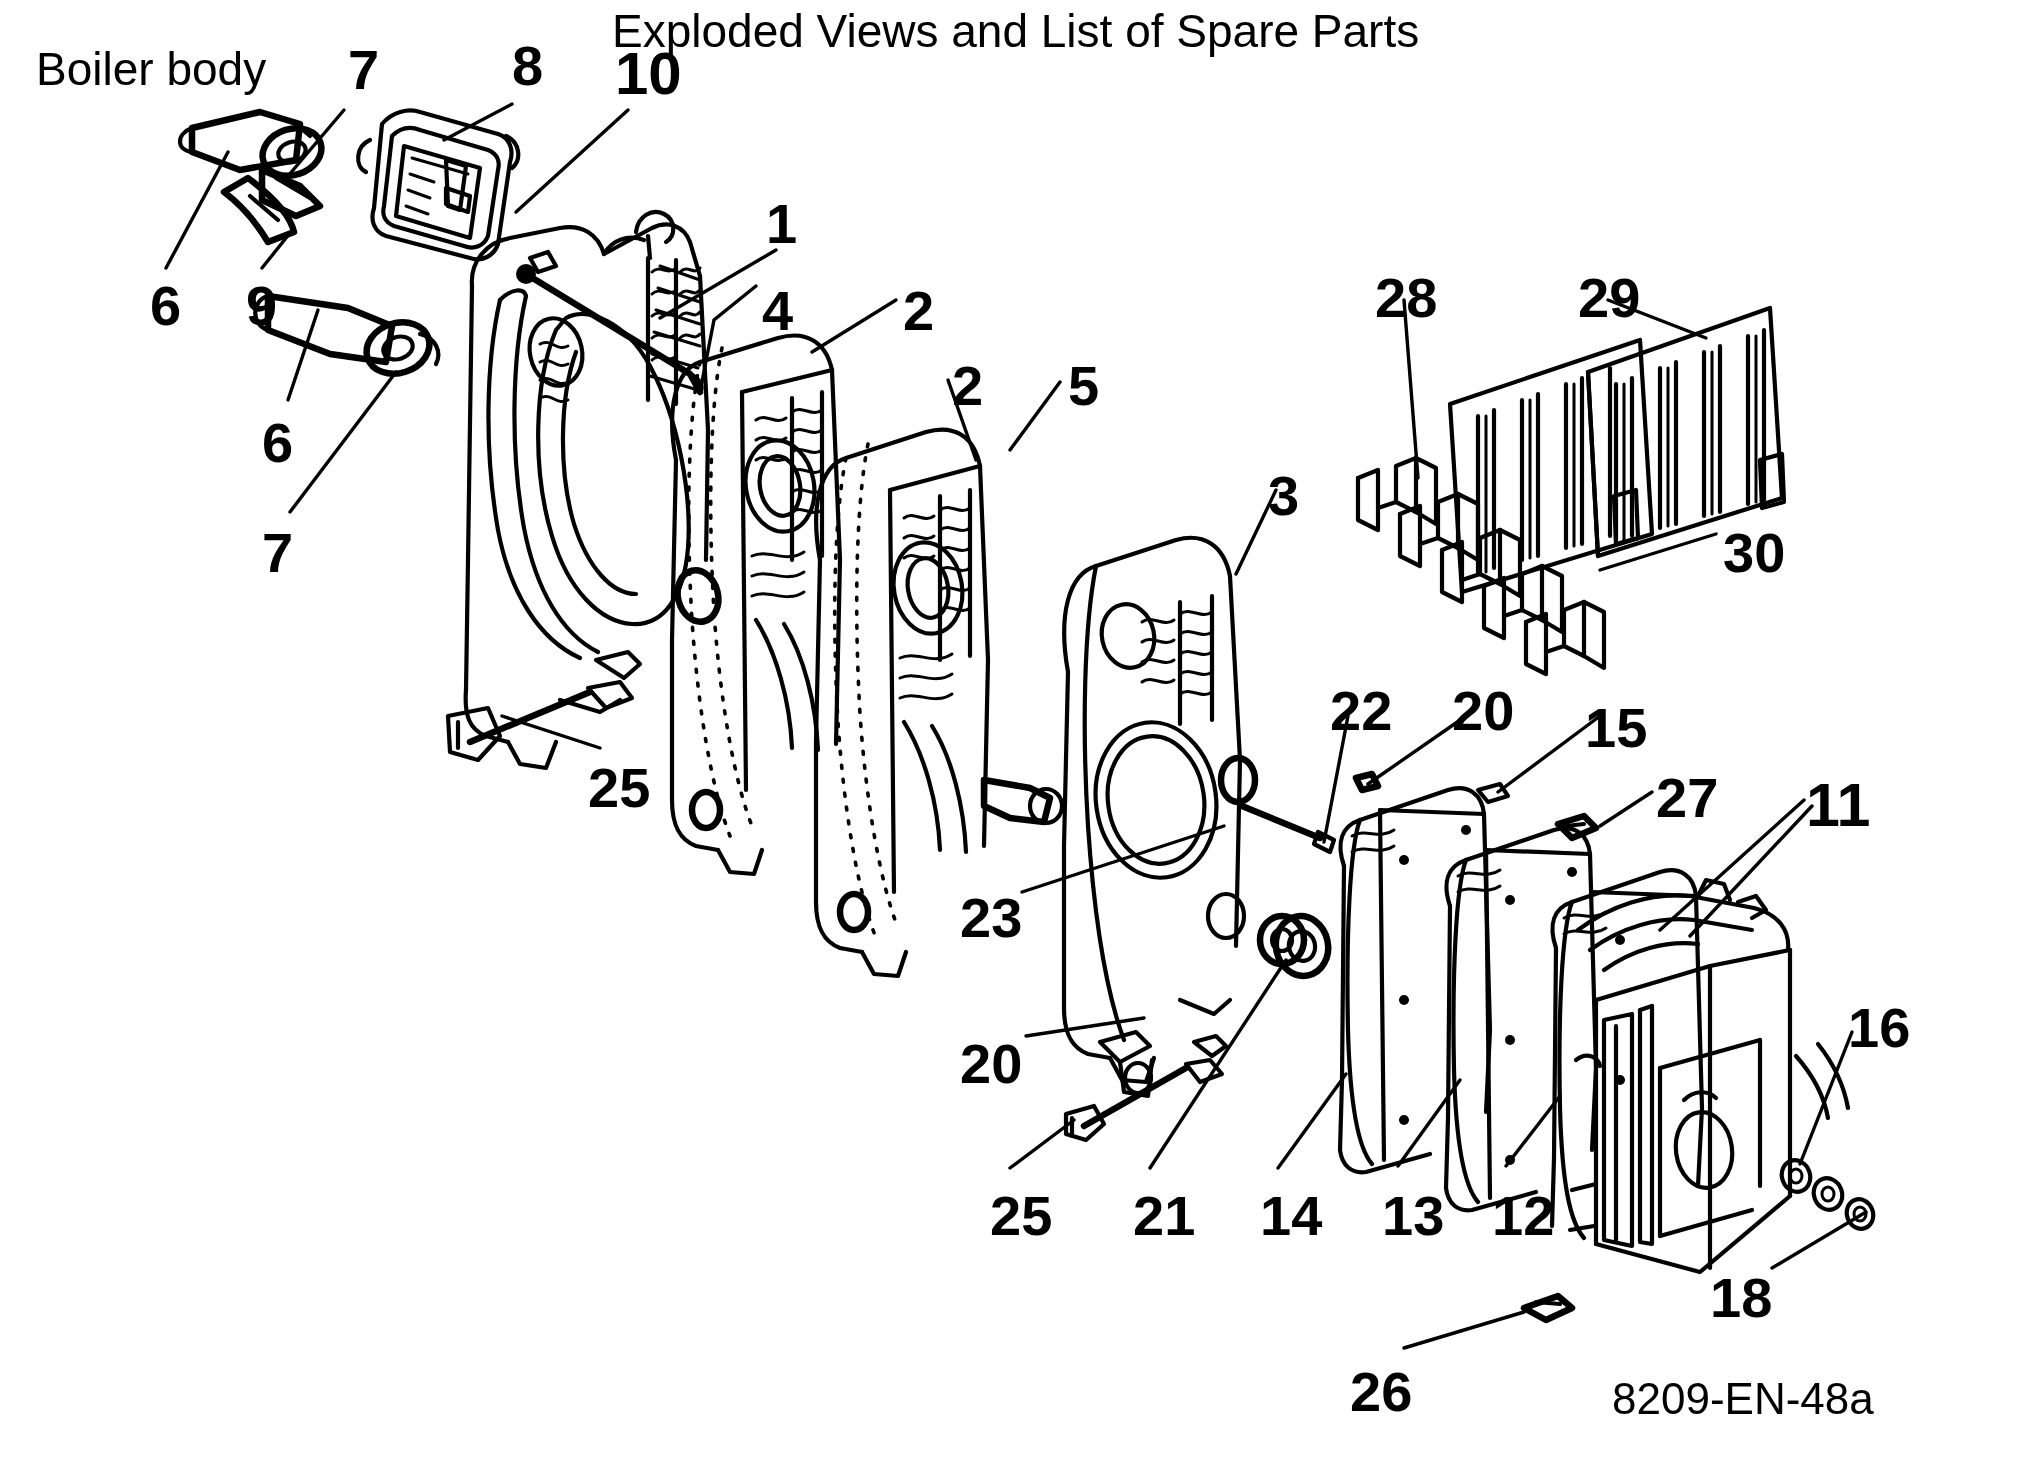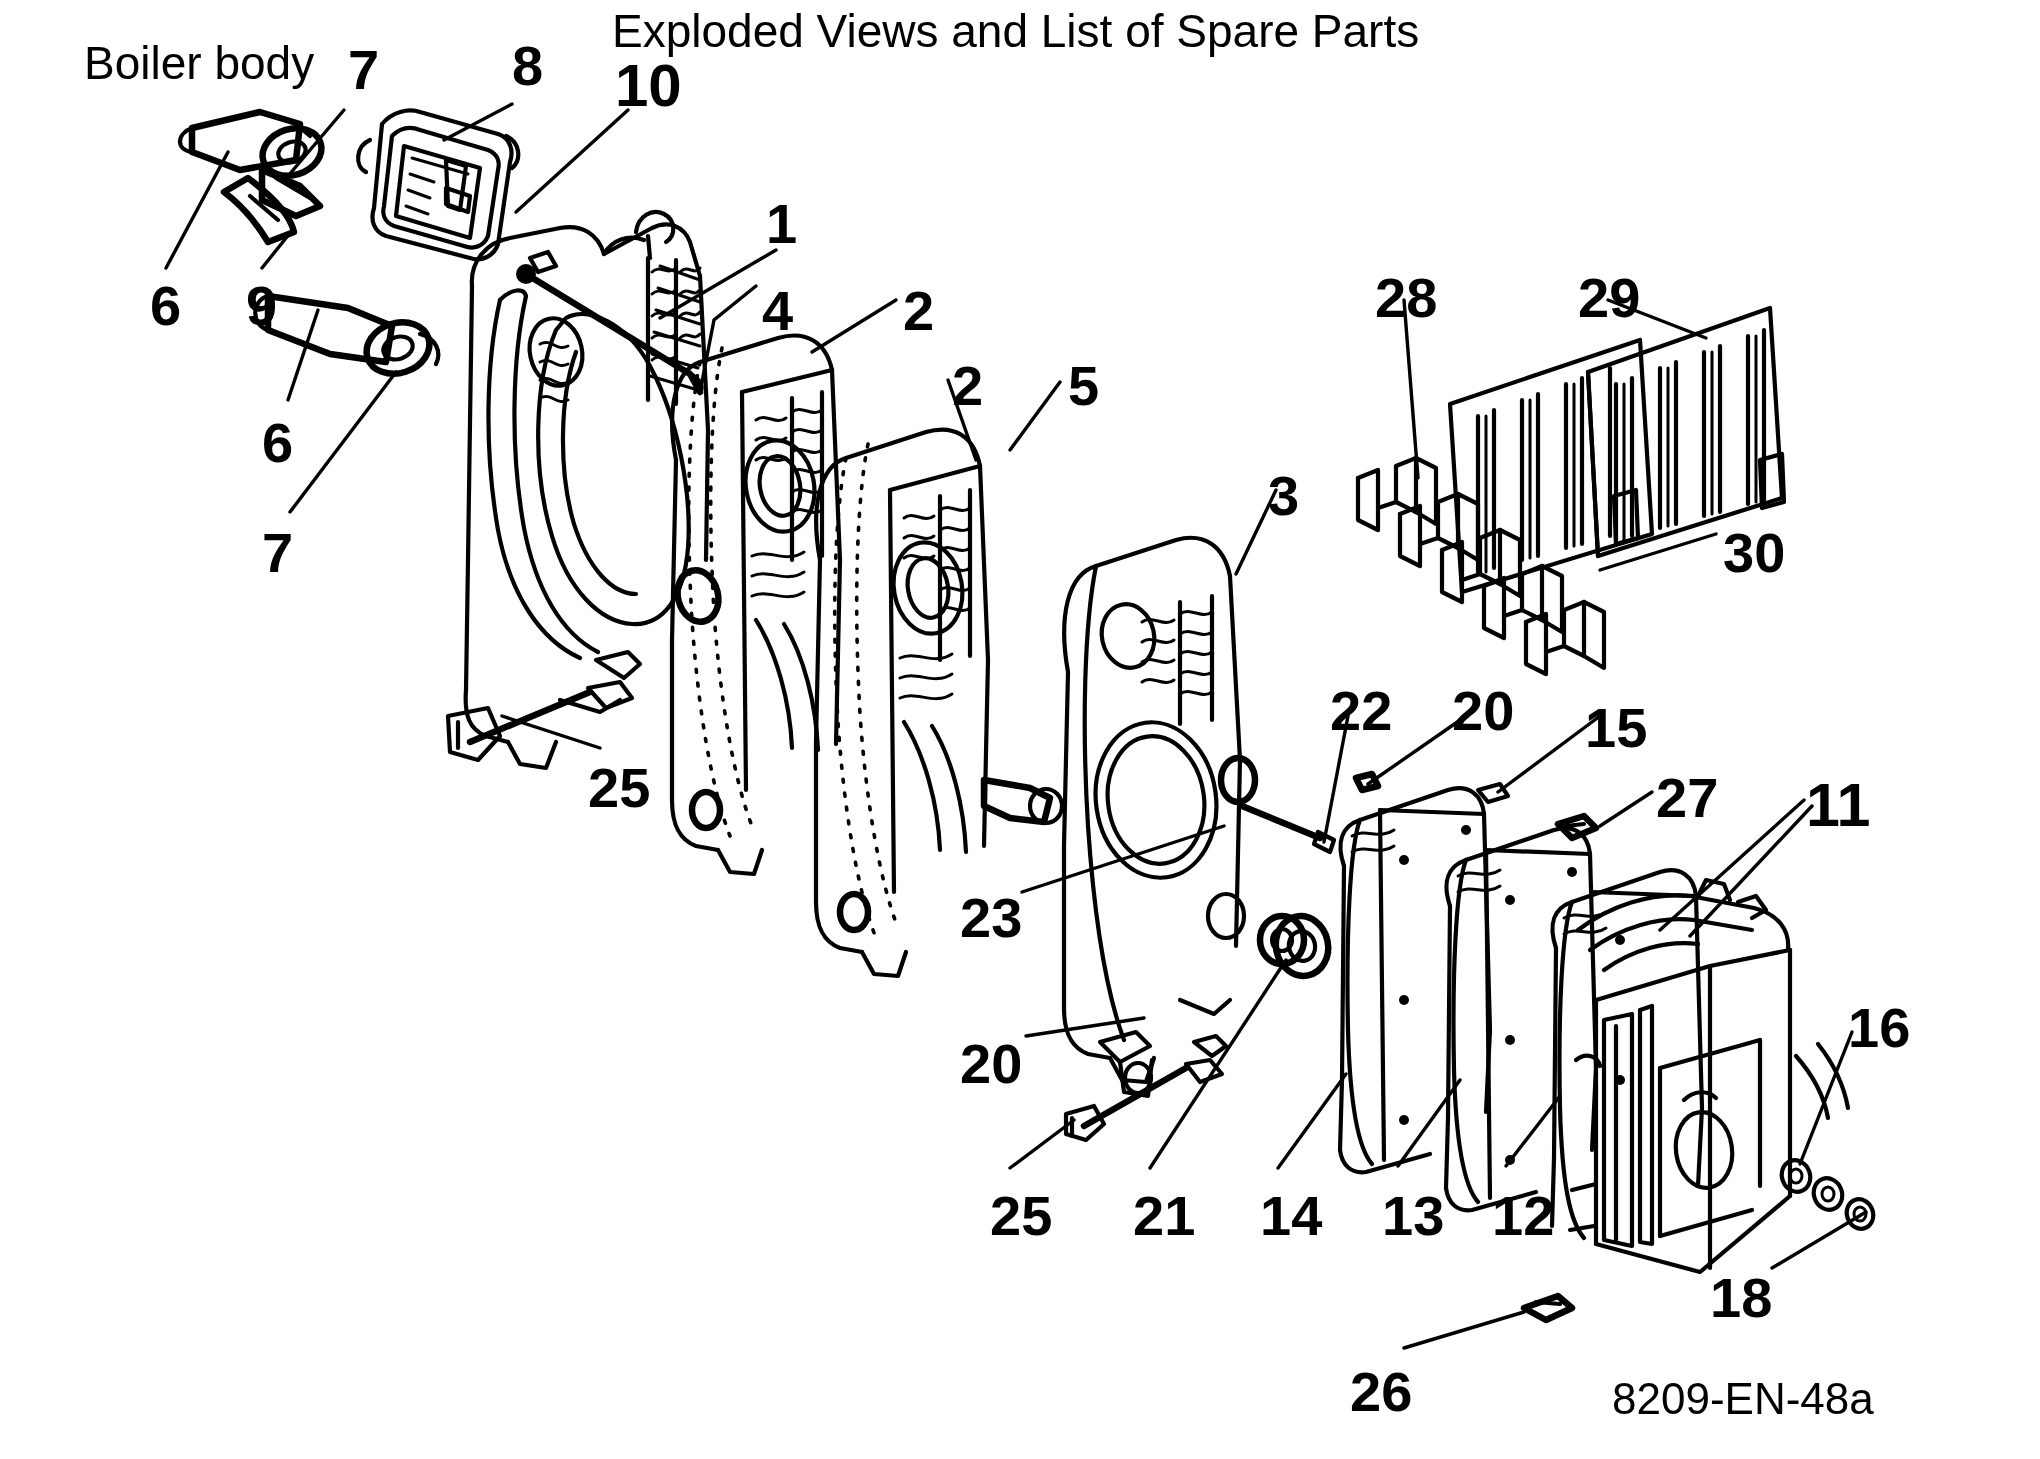--- a/index.html
+++ b/index.html
@@ -500,28 +500,28 @@
       <path class="ld" d="M1506 1166 L1560 1096"></path>
 
       <path class="ld" d="M1772 1268 L1866 1212"></path>
 
       <path class="ld" d="M1404 1348 L1524 1312"></path>
     </g>
   </svg>
 
   <div class="title" style="left:612px;top:4px;">Exploded Views and List of Spare Parts</div>
 
-  <div class="boilerbody" style="left:36px;top:36px;margin-left:48px;">Boiler body</div>
+  <div class="boilerbody" style="left:36px;top:42px;">Boiler body</div>
 
   <div class="code" style="left:1612px;top:1374px;">8209-EN-48a</div>
 
   <div id="callout-layer">
       <div class="lbl num" style="left: 348px; top: 42px; font-size: 56px;">7</div>
       <div class="lbl num" style="left: 512px; top: 38px; font-size: 56px;">8</div>
-      <div class="lbl num" style="left: 615px; top: 44px; font-size: 60px; margin-top: 12px;">10</div>
+      <div class="lbl num" style="left: 615px; top: 44px; font-size: 60px;">10</div>
       <div class="lbl num" style="left: 766px; top: 196px; font-size: 56px;">1</div>
       <div class="lbl num" style="left: 150px; top: 278px; font-size: 56px;">6</div>
       <div class="lbl num" style="left: 246px; top: 278px; font-size: 56px;">9</div>
       <div class="lbl num" style="left: 762px; top: 283px; font-size: 56px;">4</div>
       <div class="lbl num" style="left: 903px; top: 283px; font-size: 56px;">2</div>
       <div class="lbl num" style="left: 1375px; top: 270px; font-size: 56px;">28</div>
       <div class="lbl num" style="left: 1578px; top: 270px; font-size: 56px;">29</div>
       <div class="lbl num" style="left: 952px; top: 358px; font-size: 56px;">2</div>
       <div class="lbl num" style="left: 1068px; top: 358px; font-size: 56px;">5</div>
       <div class="lbl num" style="left: 262px; top: 415px; font-size: 56px;">6</div>

